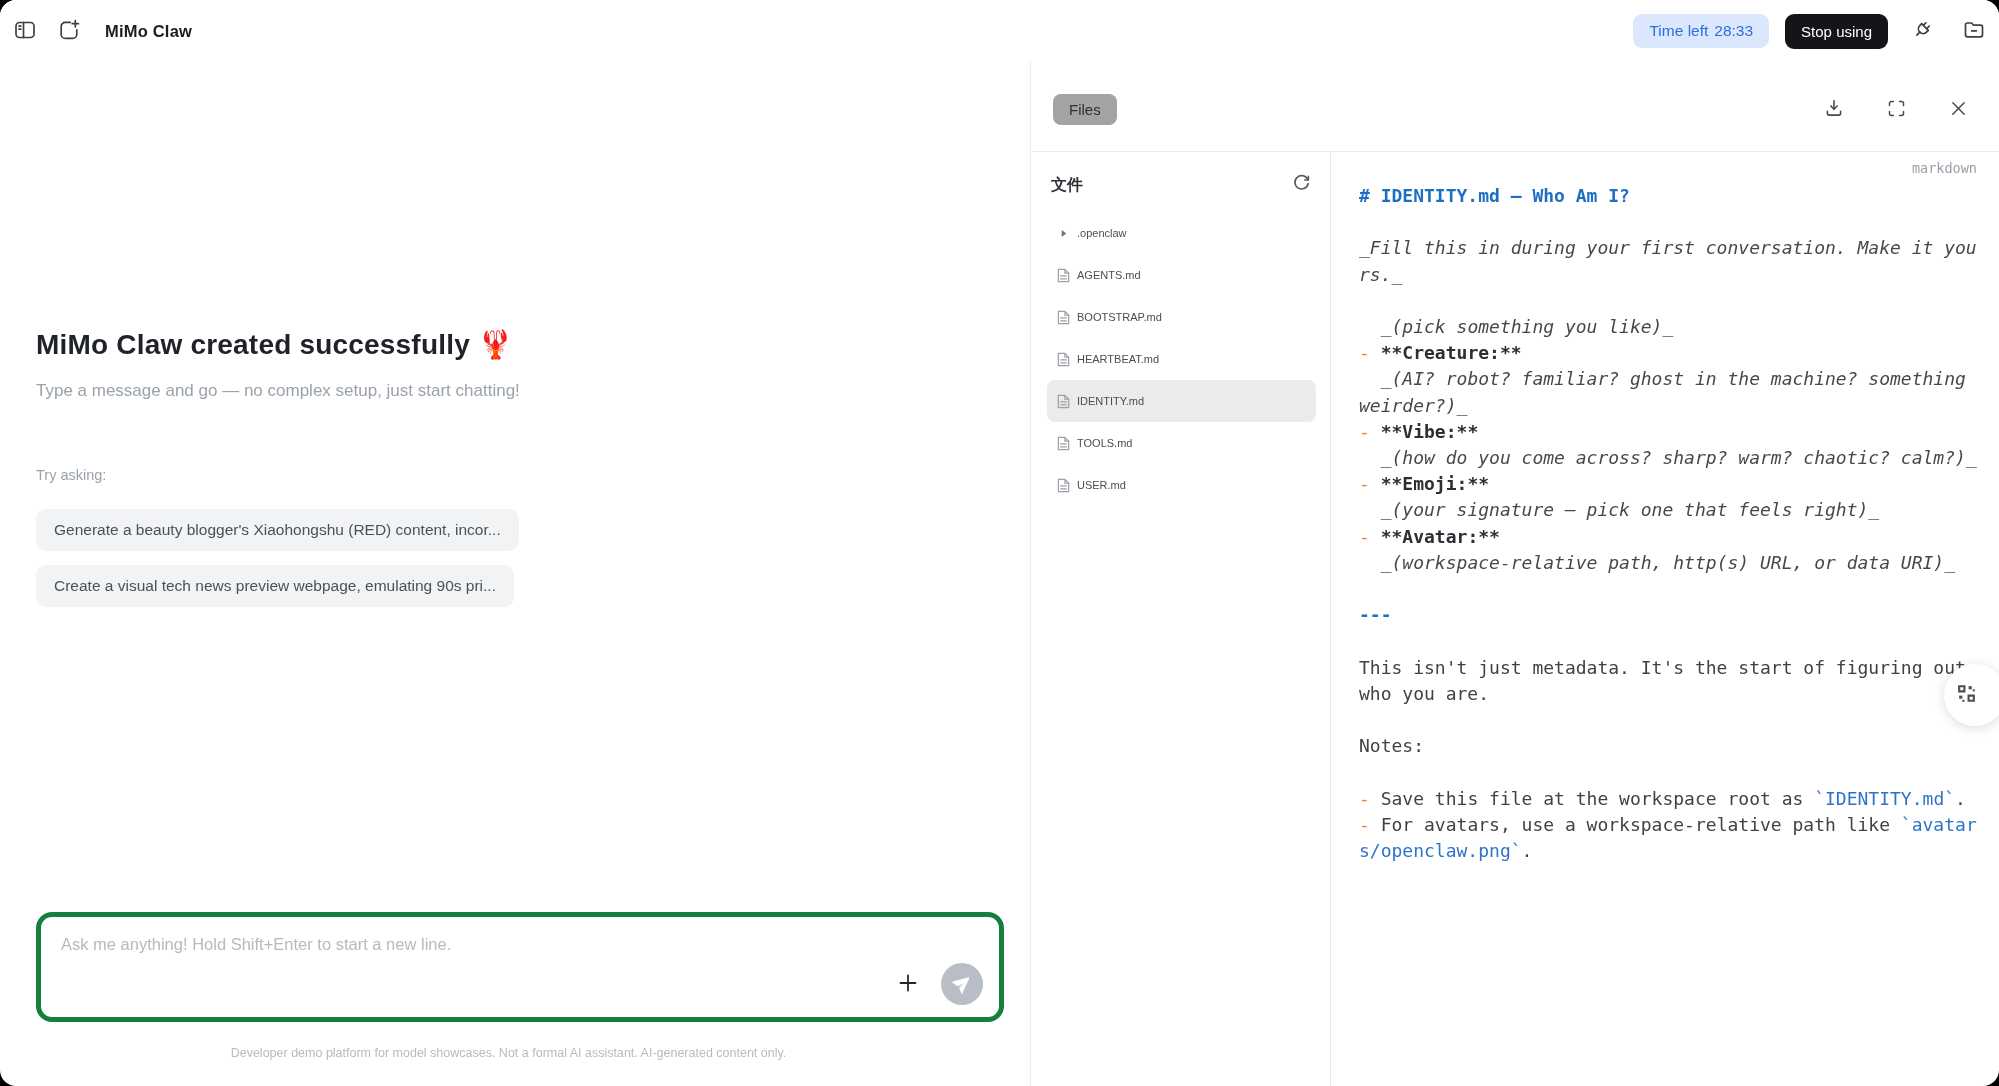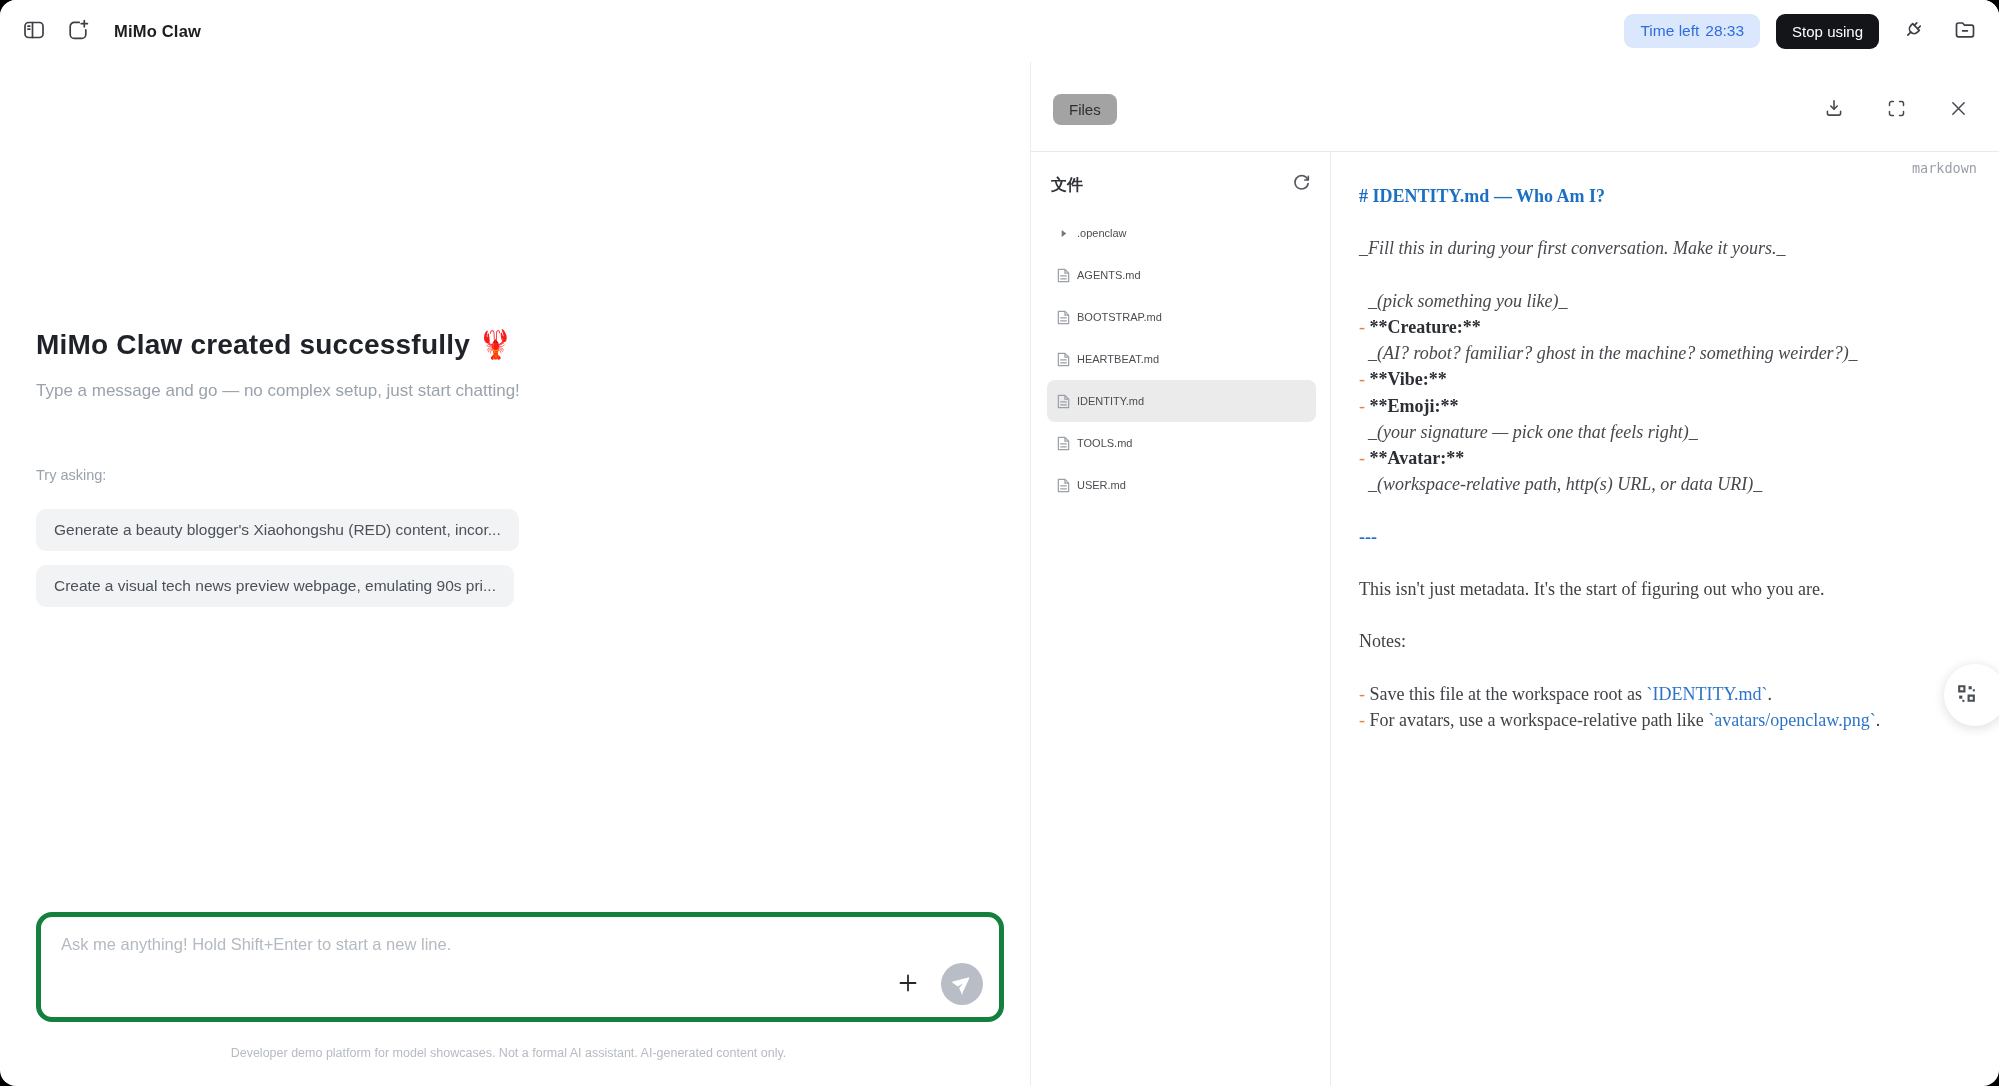--- a/index.html
+++ b/index.html
@@ -1,19 +1,19 @@
 <!DOCTYPE html>
 <html style="--time-badge-bg: #dbe7fc; --time-badge-text: #2f6ce0; --stop-bg: #141519; --stop-text: #ffffff; --md-heading: #1d6fc1; --md-code: #2d74c8; --md-bullet: #e8813c; --selected-file-bg: #ebebec;"><head>
 <meta charset="utf-8">
 <style>
   html,body{margin:0;padding:0;background:#000;}
   .app{position:relative;width:1999px;height:1086px;background:#fff;border-radius:16px;overflow:hidden;
        font-family:"Liberation Sans",sans-serif;color:#26282c;}
   
-  .topbar{position:absolute;top:0;left:0;right:0;height:62px;display:flex;align-items:center;padding:0 16px;box-sizing:border-box;background:#fff;}
+  .topbar{position:absolute;top:0;left:0;right:0;height:62px;display:flex;align-items:center;padding:0 7px;box-sizing:border-box;background:#fff;}
   .icon-btn{width:36px;height:36px;display:flex;align-items:center;justify-content:center;border:none;background:transparent;border-radius:8px;cursor:pointer;padding:0;}
   .topbar-left{display:flex;align-items:center;gap:8px;}
   .app-title{font-size:16.5px;font-weight:600;color:#1b1d21;margin-left:10px;letter-spacing:.2px;}
   .topbar-right{margin-left:auto;display:flex;align-items:center;gap:16px;}
   .time-badge{display:flex;gap:6px;align-items:center;background:var(--time-badge-bg,#dbe7fc);color:var(--time-badge-text,#2f6ce0);
        font-size:15.5px;font-weight:500;padding:8px 16px;border-radius:9px;cursor:pointer;}
   .stop-btn{background:var(--stop-bg,#141519);color:var(--stop-text,#fff);font-size:15px;font-weight:500;border:none;
        padding:9px 16px;border-radius:9px;cursor:pointer;font-family:inherit;}
   
   .main{position:absolute;top:62px;left:0;right:0;bottom:0;display:flex;}
@@ -44,21 +44,21 @@
   .tree-head{display:flex;align-items:center;padding-left:4px;margin-bottom:12px;}
   .tree-title{font-size:16px;font-weight:600;color:#2f3237;}
   .tree-head .icon-btn{margin-left:auto;width:30px;height:30px;}
   .file-row{height:42px;display:flex;align-items:center;gap:6px;padding:0 8px;border-radius:8px;font-size:11px;color:#4a4d52;cursor:pointer;}
   .file-row.selected{background:var(--selected-file-bg,#ebebec);}
   .file-row .gl{display:flex;align-items:center;justify-content:center;width:16px;flex:none;}
   
   .viewer{flex:1;position:relative;padding:31px 0 0 28px;box-sizing:border-box;min-width:0;}
   .lang-badge{position:absolute;top:8px;right:22px;font-size:13.5px;color:#9aa0a8;font-family:"DejaVu Sans Mono",monospace;}
   .md{width:calc(57ch + 2px);font-family:"DejaVu Sans Mono",monospace;font-size:18px;color:#3f4246;}
-  .md-line{white-space:pre-wrap;word-break:break-all;line-height:26.2px;min-height:26.2px;font-family:Liberation Serif, serif;}
+  .md-line{white-space:pre-wrap;word-break:break-all;line-height:26.2px;min-height:26.2px;}
   .md-heading{color:var(--md-heading,#1d6fc1);font-weight:bold;}
   .md-hr{color:var(--md-heading,#1d6fc1);font-weight:bold;}
   .md-bullet{color:var(--md-bullet,#e8813c);}
   .md-strong{font-weight:bold;color:#2b2e33;}
   .md-em{font-style:italic;color:#45484d;}
   .md-code{color:var(--md-code,#2d74c8);}
   .md-plain{color:#3f4246;}
   
   .qr-float{position:absolute;left:1944px;top:664px;width:62px;height:62px;border-radius:50%;background:#fff;border:none;
        box-shadow:0 2px 12px rgba(0,0,0,.14);cursor:pointer;display:flex;align-items:center;justify-content:center;padding-right:24px;box-sizing:border-box;}
@@ -275,20 +275,21 @@
           <div class="lang-badge">markdown</div>
           <div class="md" id="md-content">
               <div class="md-line"><span class="md-heading"># IDENTITY.md — Who Am I?</span></div>
               <div class="md-line"></div>
               <div class="md-line"><span class="md-em">_Fill this in during your first conversation. Make it yours._</span></div>
               <div class="md-line"></div>
               <div class="md-line"><span class="md-plain">  </span><span class="md-em">_(pick something you like)_</span></div>
               <div class="md-line"><span class="md-bullet">- </span><span class="md-strong">**Creature:**</span></div>
               <div class="md-line"><span class="md-plain">  </span><span class="md-em">_(AI? robot? familiar? ghost in the machine? something weirder?)_</span></div>
               <div class="md-line"><span class="md-bullet">- </span><span class="md-strong">**Vibe:**</span></div>
+              <div class="md-line"><span class="md-plain">  </span><span class="md-em">_(how do you come across? sharp? warm? chaotic? calm?)_</span></div>
               <div class="md-line"><span class="md-bullet">- </span><span class="md-strong">**Emoji:**</span></div>
               <div class="md-line"><span class="md-plain">  </span><span class="md-em">_(your signature — pick one that feels right)_</span></div>
               <div class="md-line"><span class="md-bullet">- </span><span class="md-strong">**Avatar:**</span></div>
               <div class="md-line"><span class="md-plain">  </span><span class="md-em">_(workspace-relative path, http(s) URL, or data URI)_</span></div>
               <div class="md-line"></div>
               <div class="md-line"><span class="md-hr">---</span></div>
               <div class="md-line"></div>
               <div class="md-line"><span class="md-plain">This isn't just metadata. It's the start of figuring out who you are.</span></div>
               <div class="md-line"></div>
               <div class="md-line"><span class="md-plain">Notes:</span></div>

